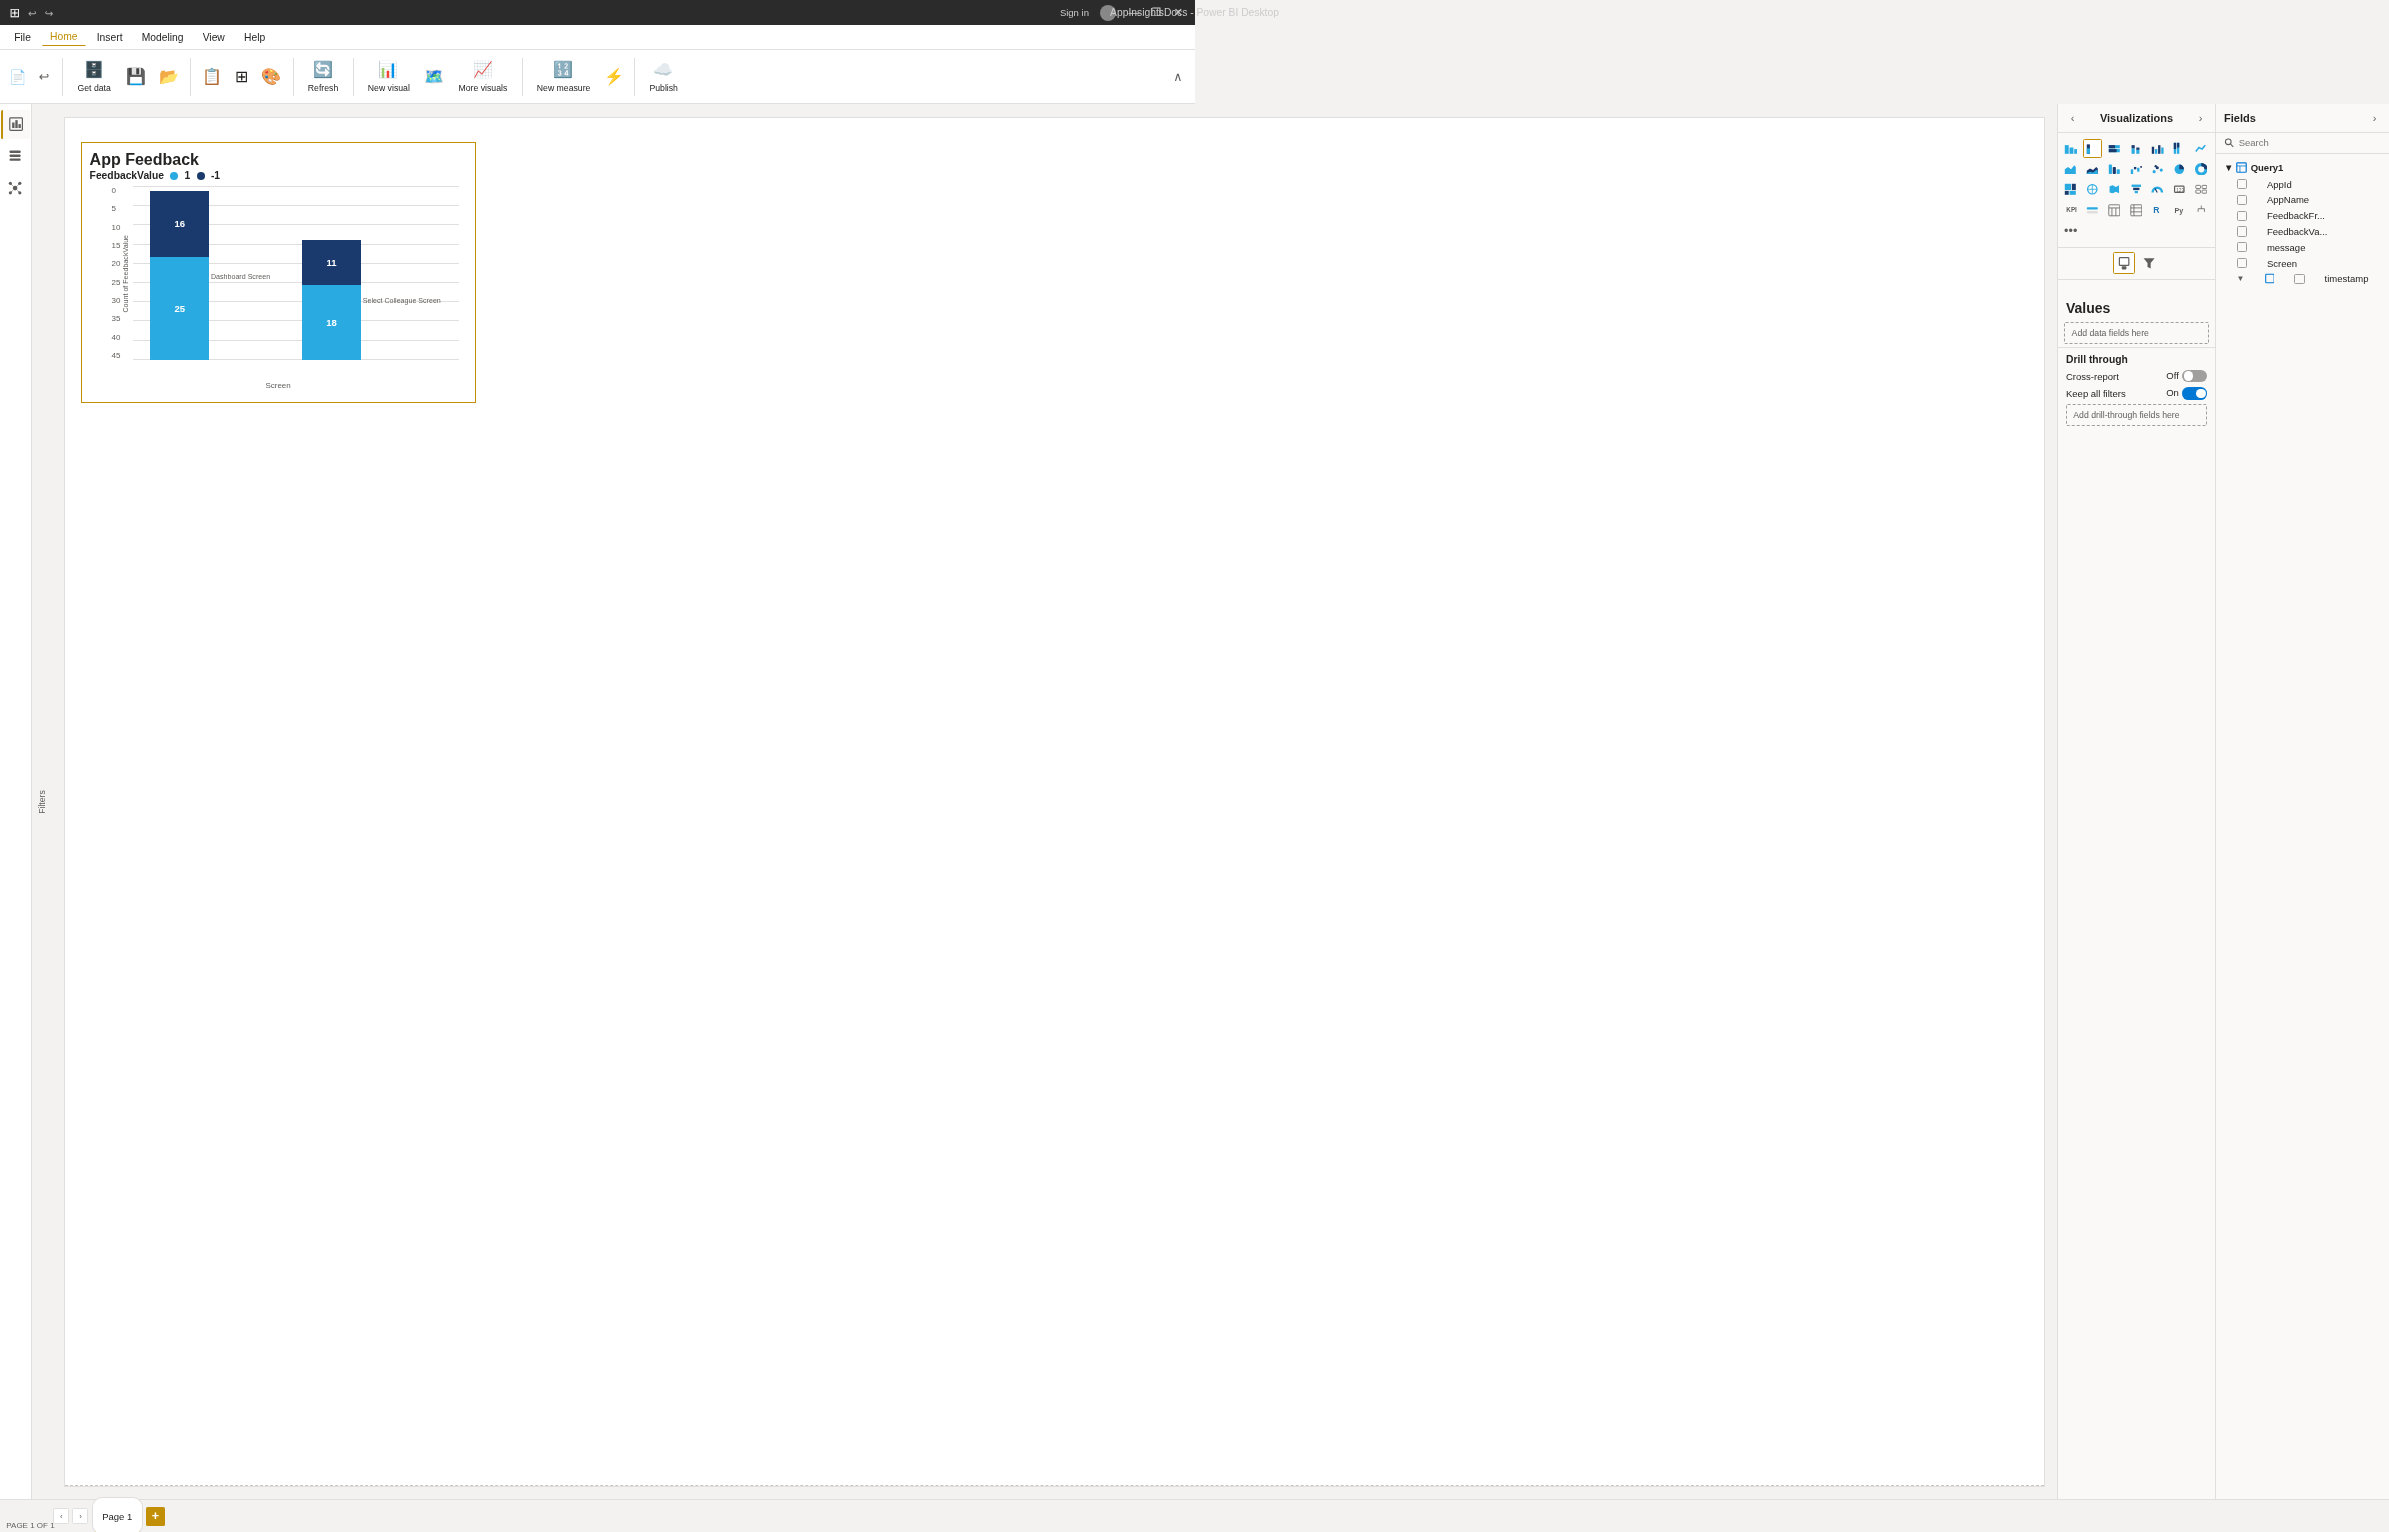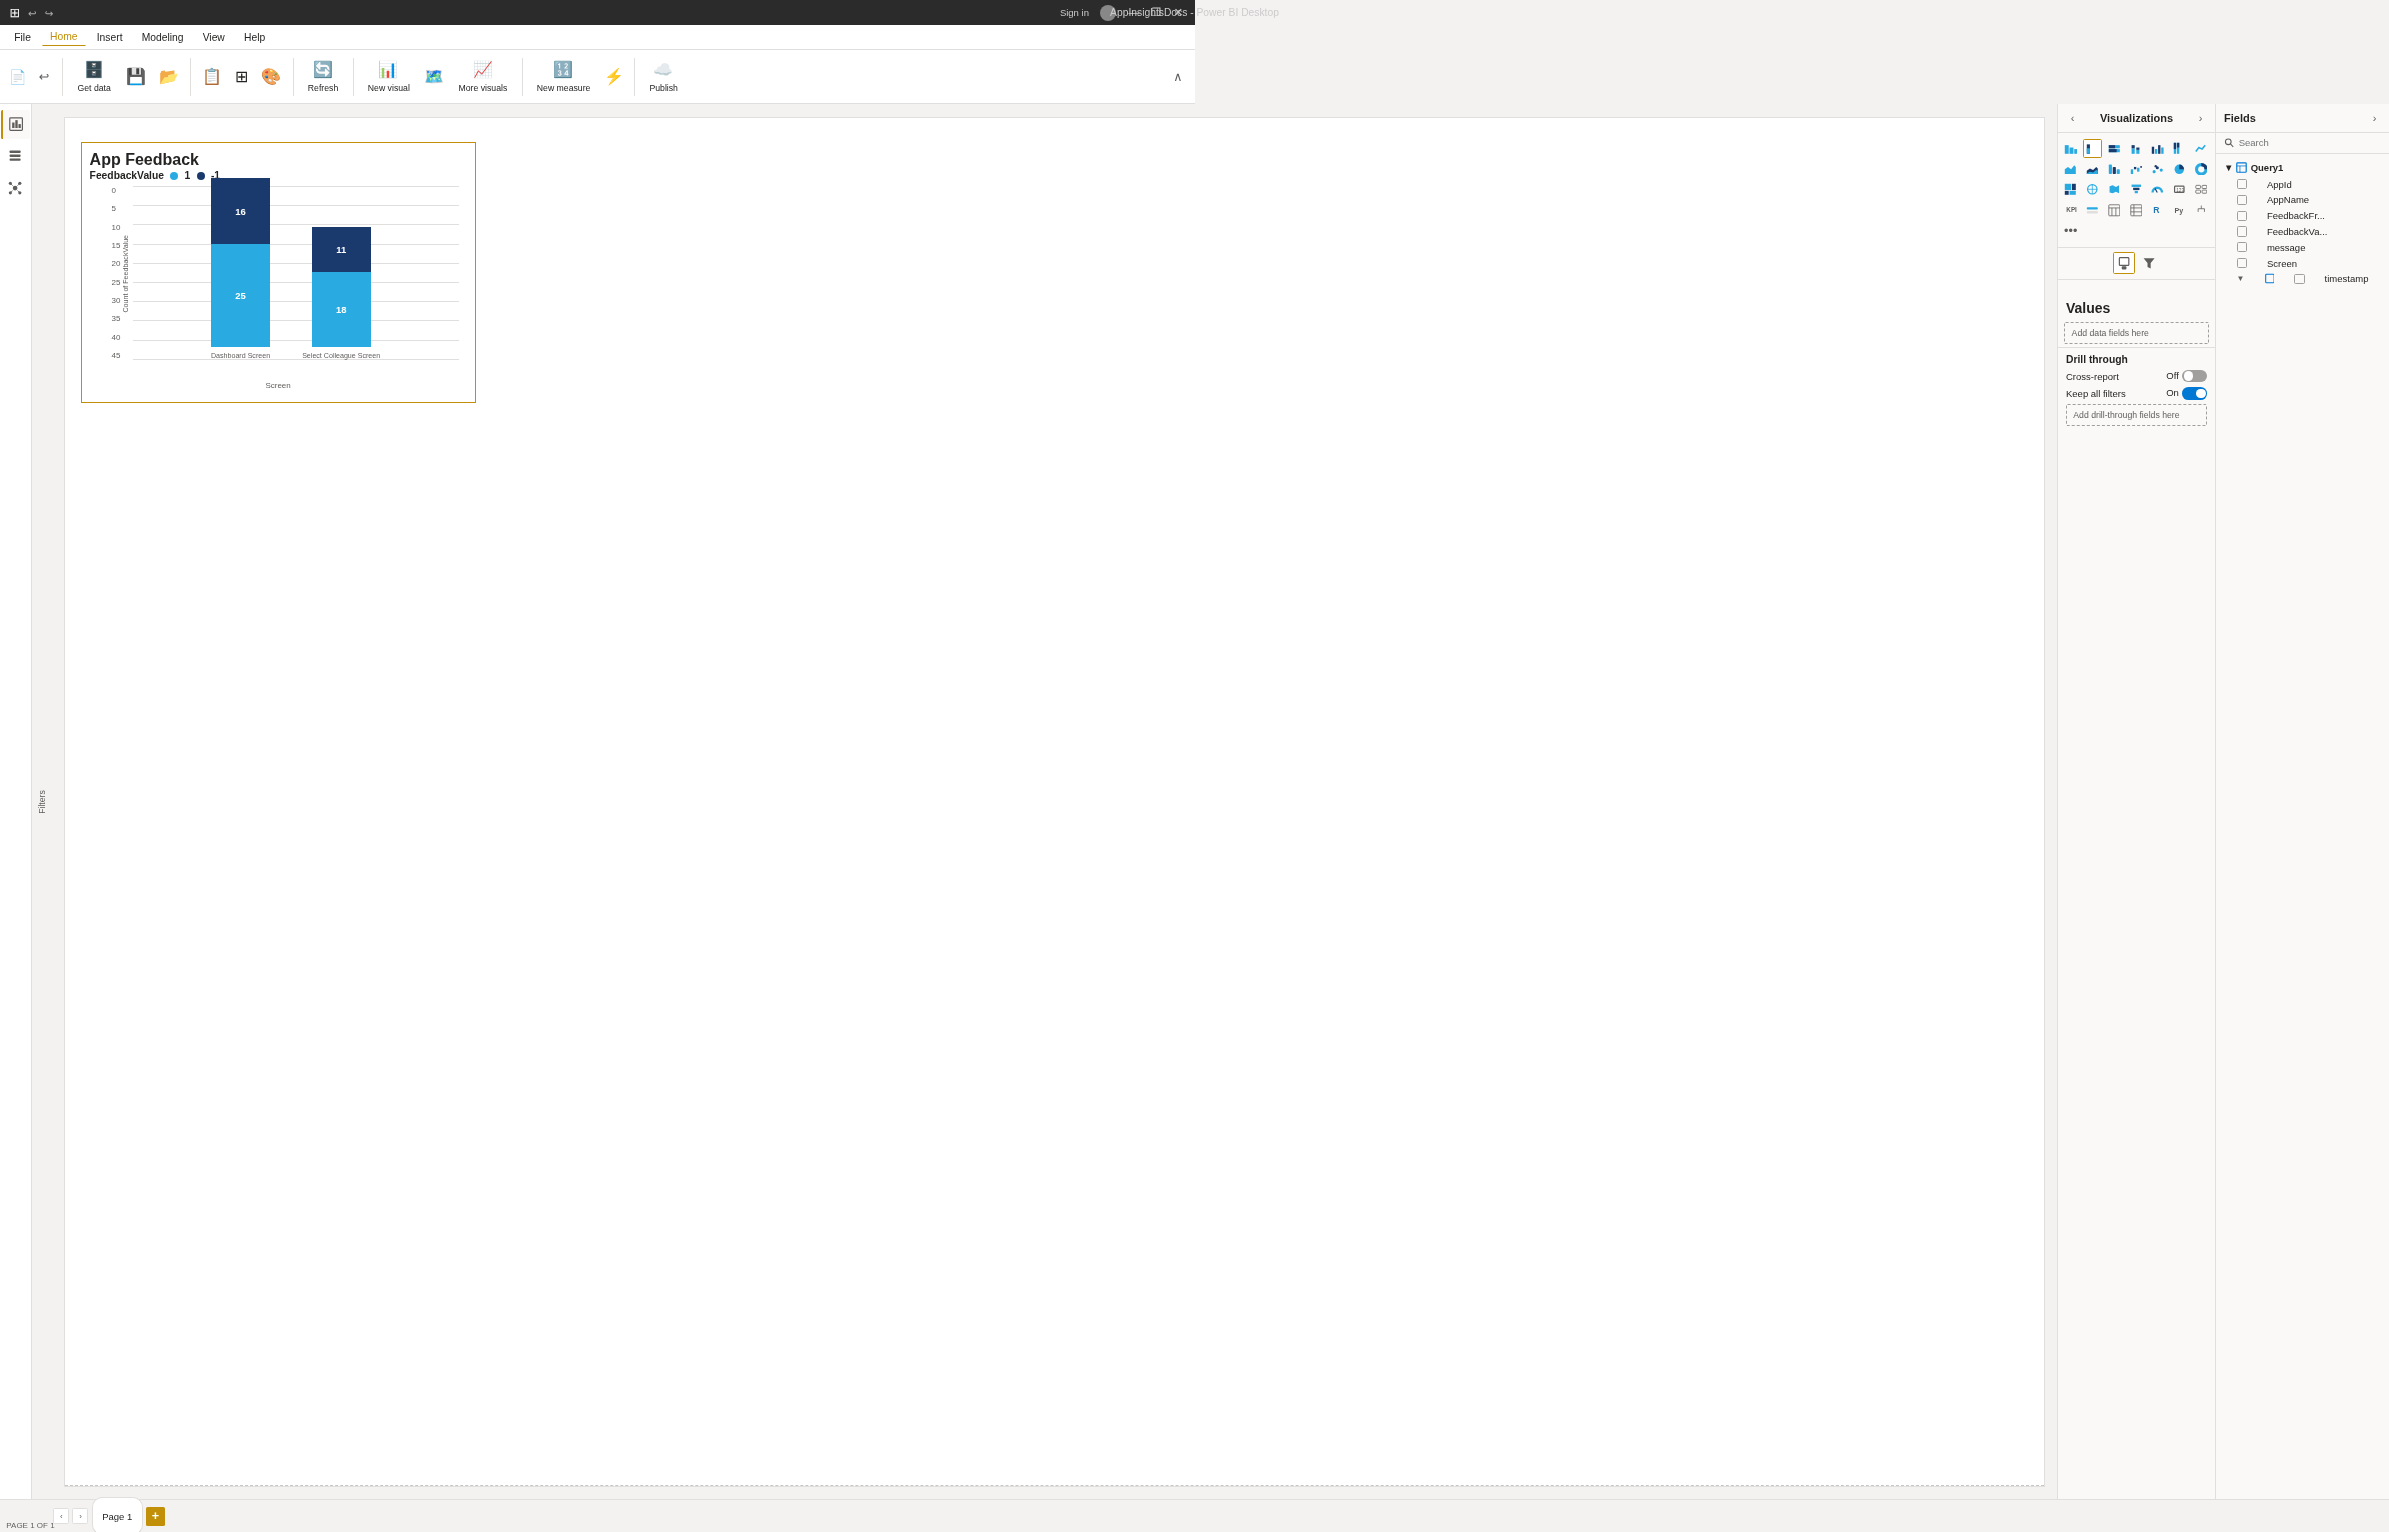--- a/index.html
+++ b/index.html
@@ -166,21 +166,21 @@
       right: 8px;
       top: 0;
       bottom: 16px;
       display: flex;
       align-items: flex-end;
       gap: 32px;
       justify-content: center;
     }
     .bar-group {
       display: flex;
-      flex-direction: column;
+      flex-direction: row;
       align-items: center;
       gap: 1.6px;
     }
     .bar-stack {
       display: flex;
       flex-direction: column;
       align-items: center;
       position: relative;
     }
     .bar-segment {

